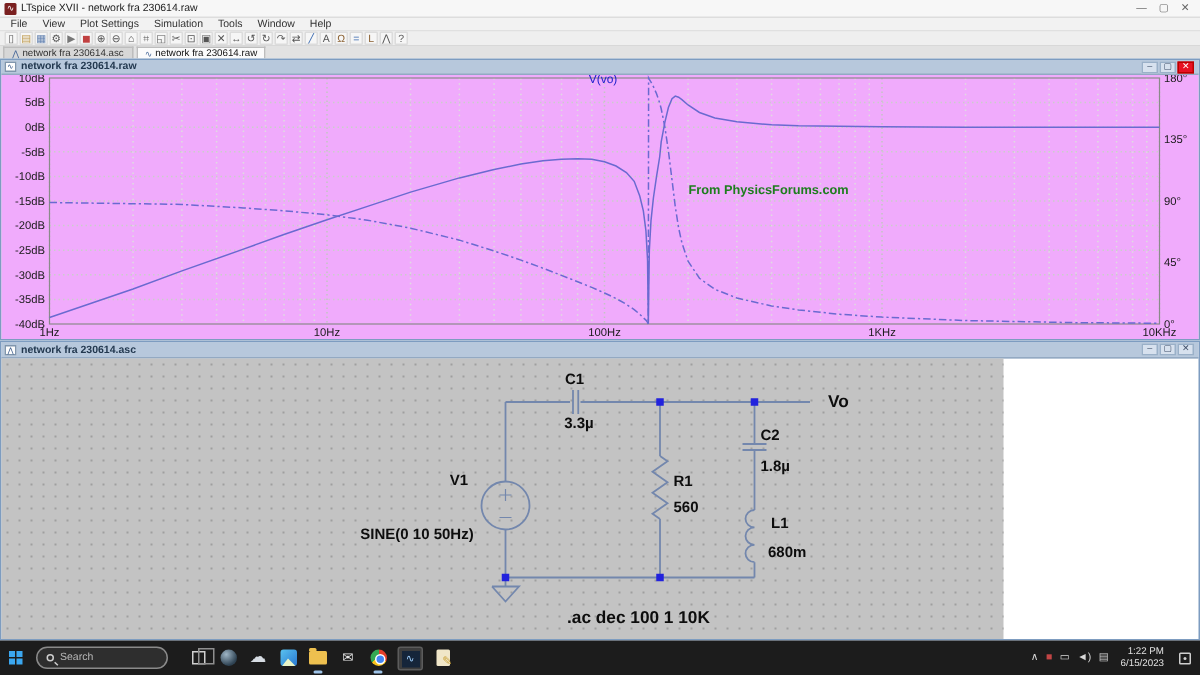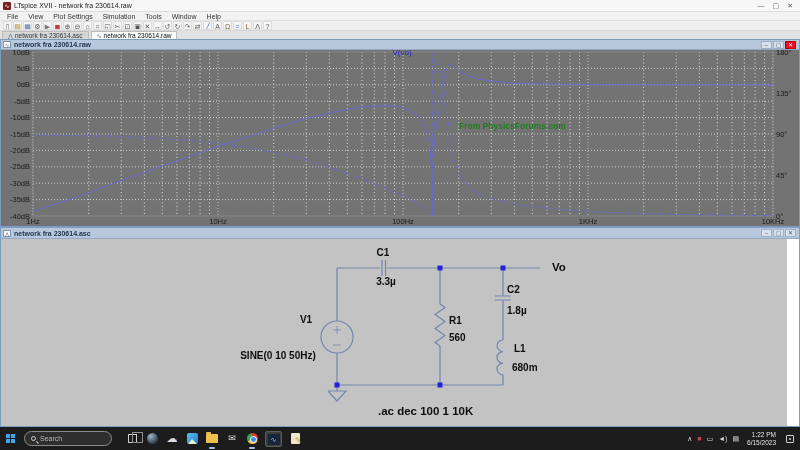--- a/index.html
+++ b/index.html
@@ -29,27 +29,27 @@
   #plot-pane { top:39px; height:188px; }
   #schem-pane { top:227px; height:200px; }
   .pane-header { height:10px; background:var(--pane_titlebar,#b7c8dc); display:flex; align-items:center; gap:3px; padding:0 2px; border-bottom:1px solid #93a9c2; }
   #schem-pane .pane-header { height:11px; }
   .pane-ic { width:8px; height:7px; background:#fdfdfd; border:1px solid #8096ad; font-size:5px; line-height:6px; text-align:center; color:#3a5a8a; }
   .pane-title { font-size:7px; font-weight:bold; color:#22384f; }
   .pane-btns { margin-left:auto; display:flex; gap:1px; padding-right:1px; }
   .pane-btn { width:11px; height:8px; background:#d7e1ee; border:1px solid #9ab0c8; font-size:6px; line-height:7px; text-align:center; color:#40506a; }
   .pane-btn.close-red { background:var(--close_red,#e81123); color:#fff; border-color:#b00; }
 
-  #plot-body { position:relative; width:798px; height:176px; background:#737373; }
+  #plot-body { position:relative; width:798px; height:176px; background:#f0abfc; }
   #plot-svg { display:block; }
   .axis-label { font-family:"Liberation Sans",sans-serif; font-size:7.5px; fill:#1a1a1a; }
   .trace-name { font-family:"Liberation Sans",sans-serif; font-size:8px; fill:#2222cc; }
   .watermark { font-family:"Liberation Sans",sans-serif; font-size:8.5px; font-weight:bold; fill:var(--watermark_green,#1e7d1e); }
 
-  #schem-canvas { position:relative; width:786px; height:187px; background:var(--schematic_bg,#c3c3c3);
+  #schem-canvas { position:relative; width:668px; height:187px; background:var(--schematic_bg,#c3c3c3);
     background-image:radial-gradient(#9f9f9f 0.5px, transparent 0.6px); background-size:8px 8px; }
   .wire { stroke:var(--wire,#7387ad); fill:none; stroke-width:1.2; }
   .wire-thin { stroke:var(--wire,#7387ad); fill:none; stroke-width:0.8; }
   .node { fill:var(--node_blue,#2222dd); }
   .slabel { font-family:"Liberation Sans",sans-serif; font-size:10px; font-weight:bold; fill:#0d0d0d; }
   .slabel-big { font-family:"Liberation Sans",sans-serif; font-size:11.5px; font-weight:bold; fill:#0d0d0d; }
 
   
   #taskbar { position:absolute; top:427px; left:0; width:800px; height:23px; background:var(--taskbar_bg,#1c1c1c); display:flex; align-items:center; padding:0 6px; }
   #start-btn { width:10px; height:10px; display:grid; grid-template-columns:4px 4px; grid-template-rows:4px 4px; gap:1px; margin-right:8px; }

